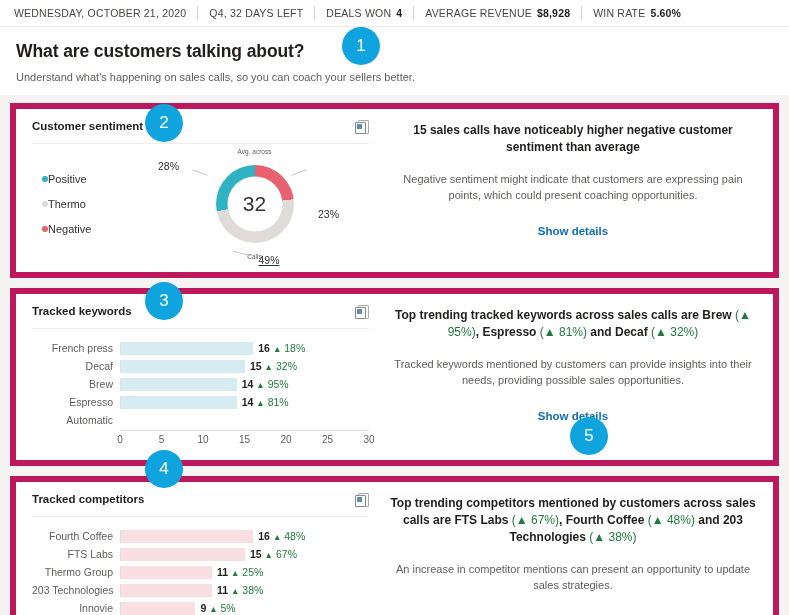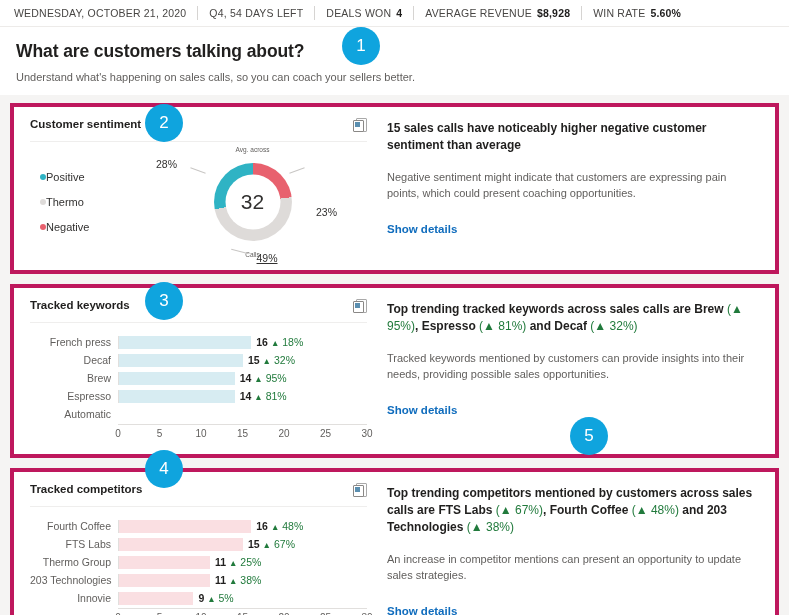--- a/index.html
+++ b/index.html
@@ -62,39 +62,40 @@
   }
 
   
   .board {
     background: #f5f4f3;
     padding: 8px 10px 10px 10px;
     box-sizing: border-box;
   }
   .card {
     background: #ffffff;
-    border: 4px solid #be185d;
+    border: 6px solid #be185d;
     display: flex;
     margin-bottom: 10px;
     position: relative;
     box-sizing: border-box;
   }
   .card:last-child { margin-bottom: 0; }
 
   .card-left {
     width: 367px;
     flex: 0 0 367px;
     box-sizing: border-box;
     padding: 11px 14px 12px 16px;
     position: relative;
   }
   .card-right {
     flex: 1 1 auto;
     box-sizing: border-box;
     padding: 13px 16px 12px 6px;
+    text-align: center;
   }
 
   .card-head {
     display: flex;
     align-items: flex-start;
     justify-content: space-between;
     border-bottom: 1px solid #efeeed;
     padding-bottom: 9px;
   }
   .card-title {
@@ -294,21 +295,21 @@
   #callout-5 { left: 570px; top: 417px; }
 </style>
 </head>
 <body>
 
 <div class="status-bar">
   <div class="status-item">
     <span class="status-label">WEDNESDAY, OCTOBER 21, 2020</span>
   </div>
   <div class="status-item">
-    <span class="status-label">Q4, 54 DAYS LEFT</span>
+    <span class="status-label">Q4, 32 DAYS LEFT</span>
   </div>
   <div class="status-item">
     <span class="status-label">DEALS WON</span>
     <span class="status-value">4</span>
   </div>
   <div class="status-item">
     <span class="status-label">AVERAGE REVENUE</span>
     <span class="status-value">$8,928</span>
   </div>
   <div class="status-item">

